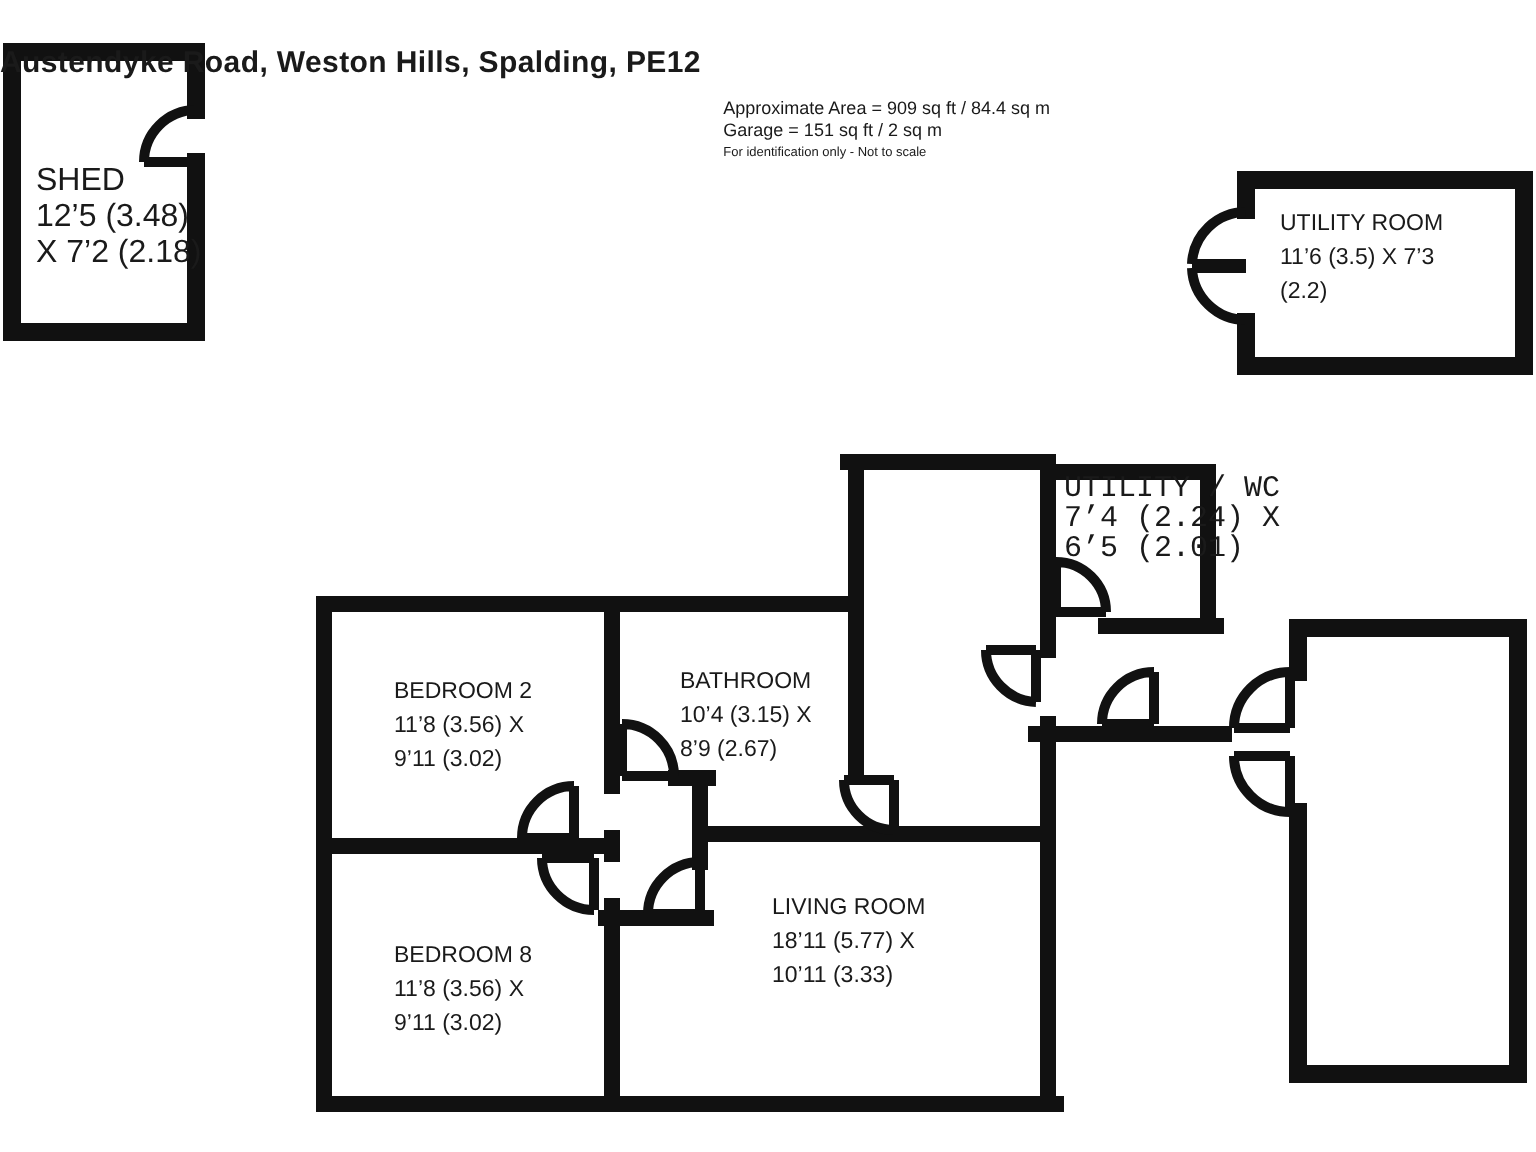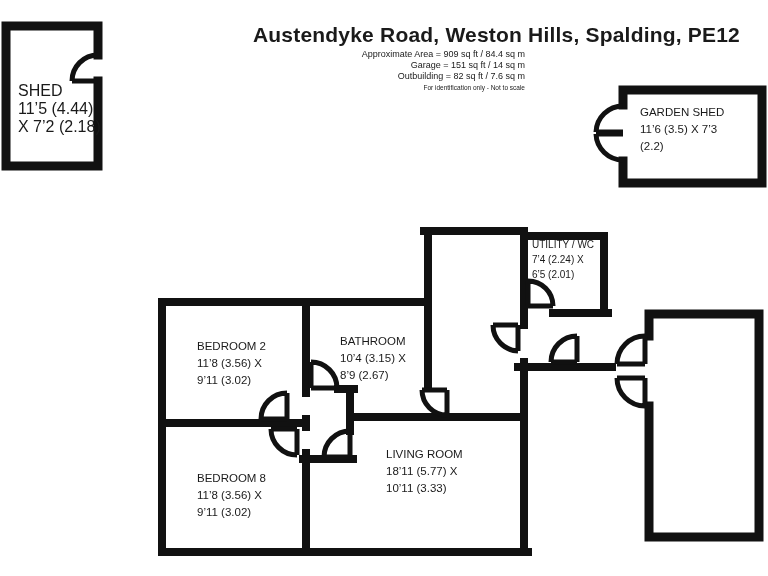--- a/index.html
+++ b/index.html
@@ -10,35 +10,35 @@
     font-family:"Liberation Sans","DejaVu Sans",sans-serif;
     overflow:hidden;
   }
   svg.plan{position:absolute;left:0;top:0;}
   svg.plan path{fill:none;stroke:var(--wall,#111);}
   svg.plan path.wall{stroke-width:8;stroke-linecap:square;}
   svg.plan path.wall-thick{stroke-width:9;stroke-linecap:square;}
   svg.plan path.door{stroke-width:5;stroke-linecap:butt;}
   .title{
     position:absolute;left:0;top:23px;width:740px;
-    text-align:right;font-size:21px;font-weight:bold;
+    text-align:left;font-size:15px;font-weight:bold;
     color:var(--ink,#1a1a1a);letter-spacing:.2px;
   }
   .area-block{
     position:absolute;top:49px;right:243px;
-    text-align:right;font-size:9px;line-height:11px;
+    text-align:left;font-size:9px;line-height:11px;
     color:var(--ink,#1a1a1a);
   }
   .area-block .disclaimer{font-size:6.5px;line-height:9px;margin-top:1px;}
   .room-label{
     position:absolute;font-size:11.5px;line-height:17px;
     color:var(--ink,#1a1a1a);white-space:nowrap;
   }
   .room-label span{display:block;}
-  .room-label.small{font-size:10px;line-height:15px;}
+  .room-label.small{font-size:15px;line-height:15px;font-family:Liberation Mono, monospace;}
   .room-label.shed{font-size:16px;line-height:18px;}
 </style>
 </head>
 <body>
 
 <div class="canvas">
 
   <svg class="plan" width="768" height="576" viewBox="0 0 768 576">
 
     <g>
@@ -85,33 +85,32 @@
     <g>
       <path class="wall-thick" d="M649,314 H759 M759,314 V537 M649,537 H759 M649,314 V336 M649,406 V537"></path>
       <path class="door" d="M645,336 V364 M617,364 H645 M645,336 A28 28 0 0 0 617,364"></path>
       <path class="door" d="M645,378 V406 M617,378 H645 M645,406 A28 28 0 0 1 617,378"></path>
     </g>
   </svg>
 
   <div class="title">Austendyke Road, Weston Hills, Spalding, PE12</div>
   <div class="area-block">
     <div>Approximate Area = 909 sq ft / 84.4 sq m</div>
-    <div>Garage = 151 sq ft / 14 sq m</div>
-    <div>Outbuilding = 82 sq ft / 7.6 sq m</div>
+    <div>Garage = 151 sq ft / 2 sq m</div>
     <div class="disclaimer">For identification only - Not to scale</div>
   </div>
 
   <div class="room-label shed" style="left:18px;top:82px">
     <span>SHED</span>
-    <span>11’5 (4.44)</span>
+    <span>12’5 (3.48)</span>
     <span>X 7’2 (2.18)</span>
   </div>
 
   <div class="room-label" style="left:640px;top:104px">
-    <span>GARDEN SHED</span>
+    <span>UTILITY ROOM</span>
     <span>11’6 (3.5) X 7’3</span>
     <span>(2.2)</span>
   </div>
 
 
   <div class="room-label small" style="left:532px;top:237px">
     <span>UTILITY / WC</span>
     <span>7’4 (2.24) X</span>
     <span>6’5 (2.01)</span>
   </div>

